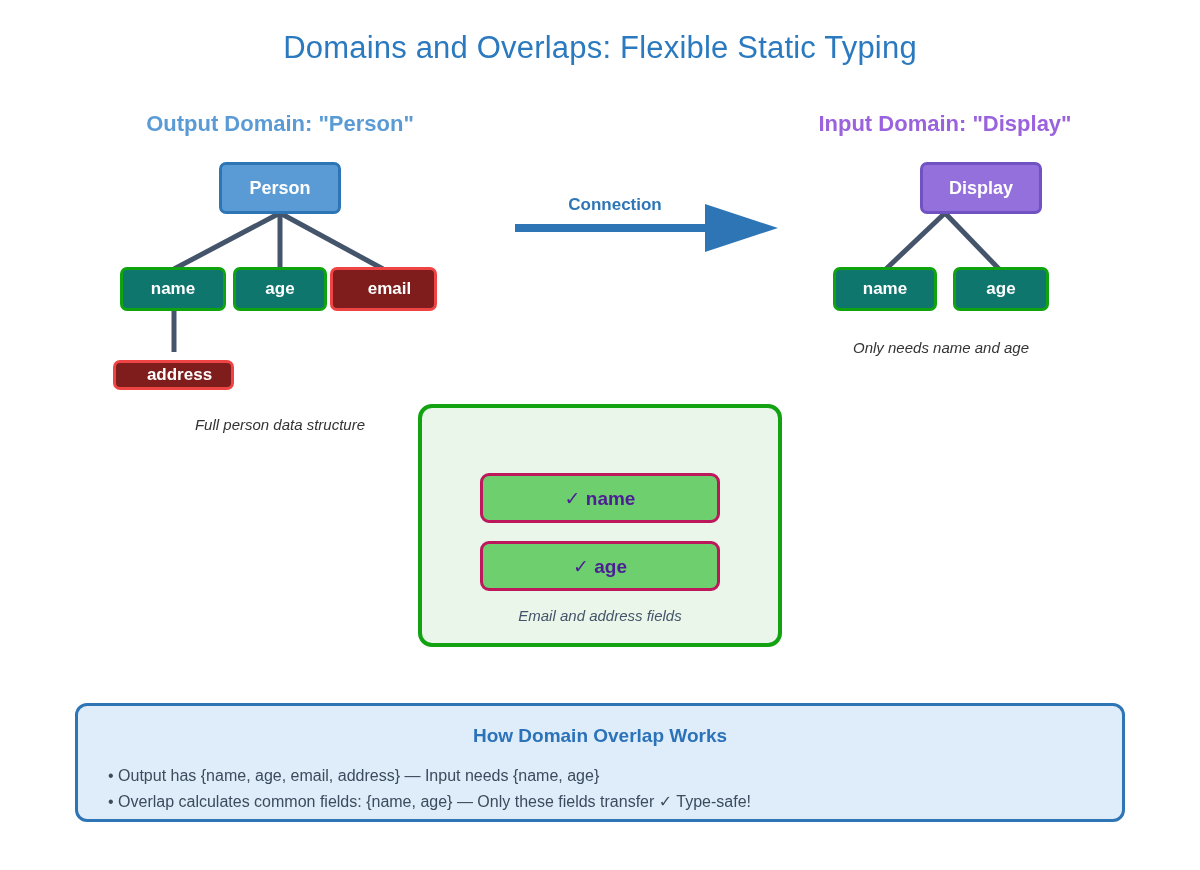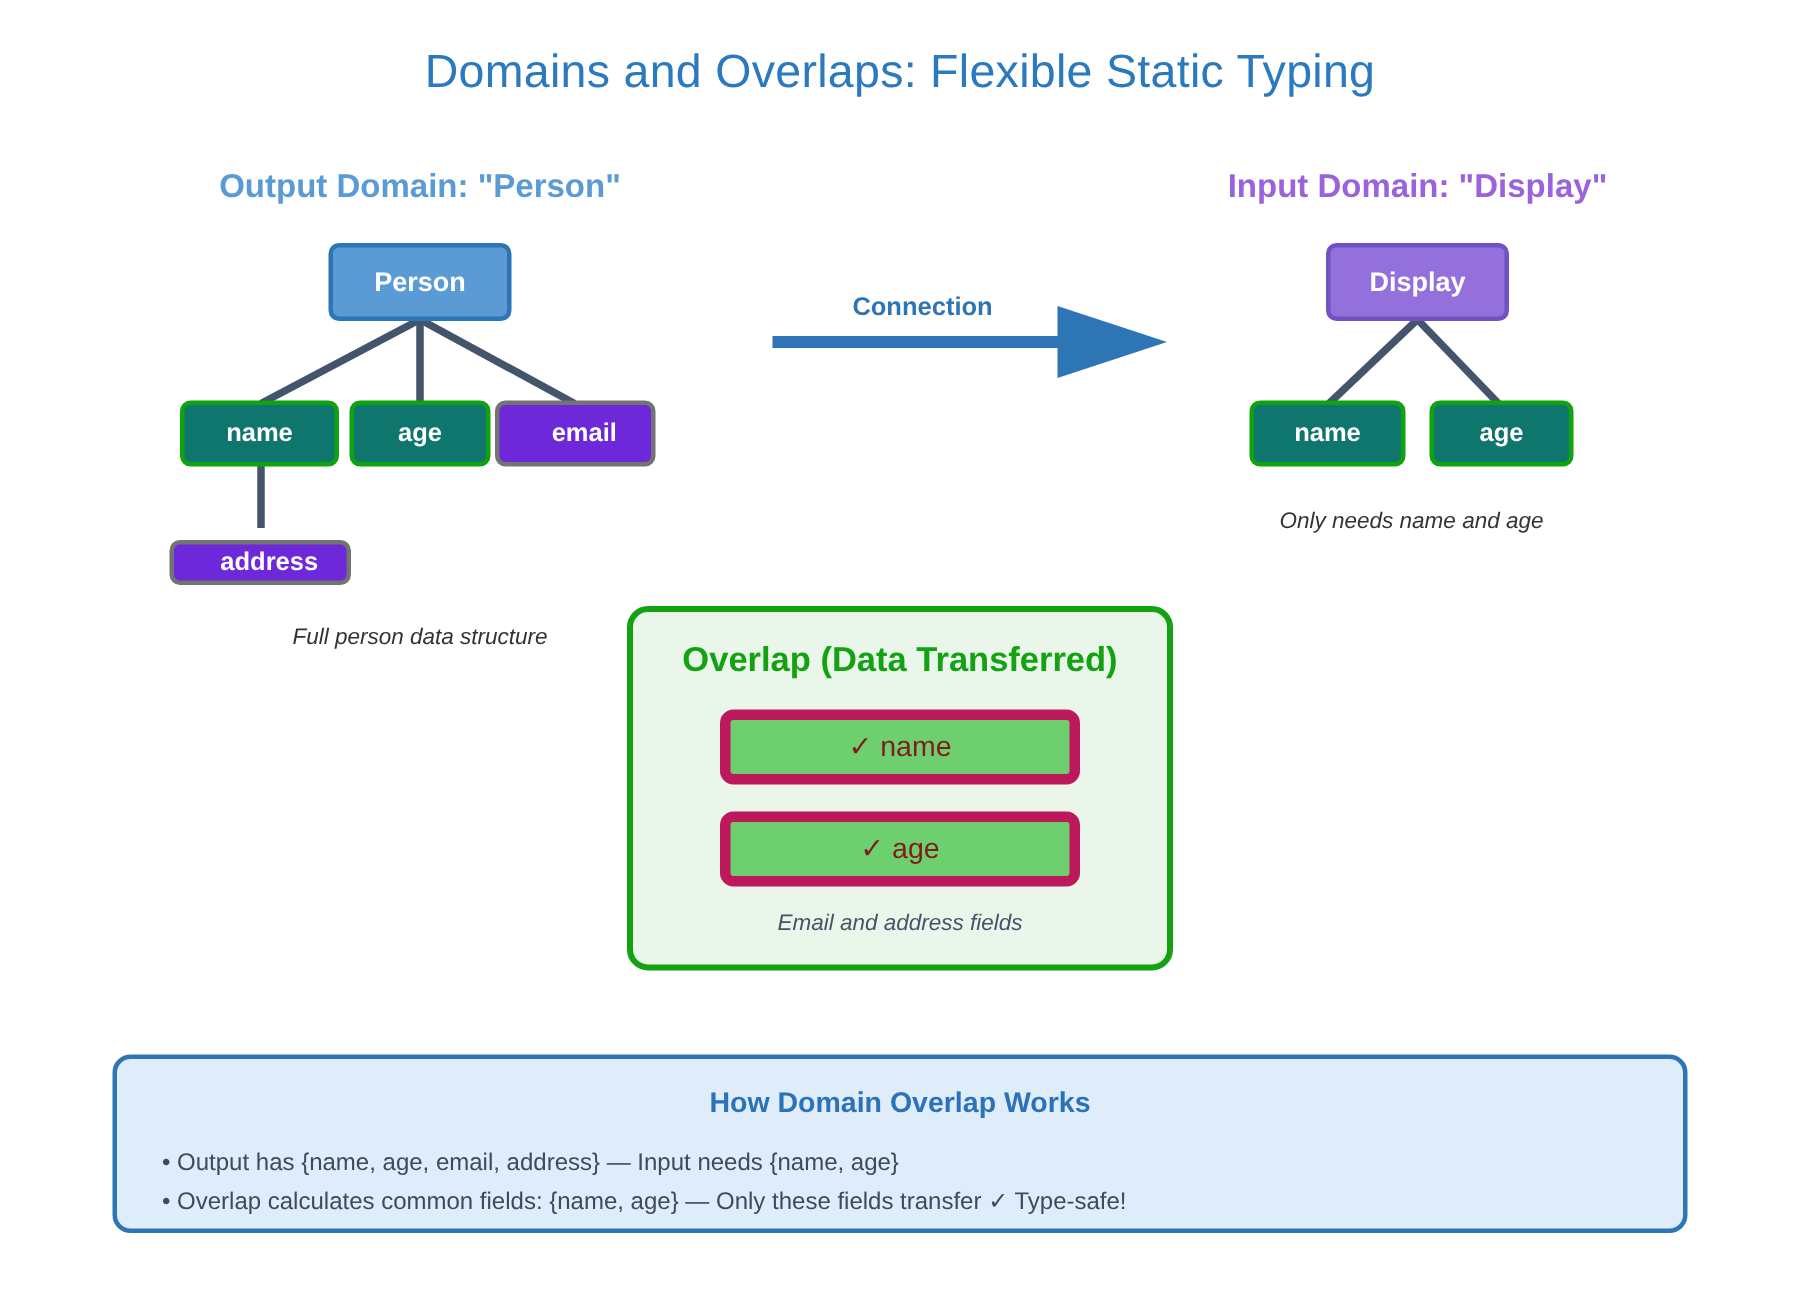--- a/index.html
+++ b/index.html
@@ -33,23 +33,23 @@
     pointer-events: none;
   }
   .node {
     position: absolute;
     display: flex; align-items: center; justify-content: center;
     box-sizing: border-box;
     color: #ffffff; font-weight: bold;
     border-radius: 7px;
   }
   .node-blue   { background: #5B9BD5; border: 3px solid #2E75B6; }
-  .node-purple { background: #9370DB; border: 3px solid #7052C2; }
+  .node-purple { background: #9370DB; border: 3px solid #7052C2; margin-left: 36px; }
   .node-green  { background: #0f766e; border: 3px solid #0FA30F; }
-  .node-orange { background: #6d28d9; border: 3px solid #737373; padding-left: 12px; }
+  .node-orange { background: #7f1d1d; border: 3px solid #ef4444; padding-left: 12px; }
   .root-node { font-size: 18px; }
   .leaf-node { font-size: 17px; }
   .caption {
     position: absolute;
     font-style: italic;
     font-size: 15px;
     color: #333333;
     text-align: center;
     white-space: nowrap;
   }
@@ -75,23 +75,23 @@
     text-align: center;
     font-size: 23px; font-weight: bold;
     color: #12A212;
   }
   .overlap-item {
     position: absolute;
     left: 58px; width: 240px; height: 50px;
     box-sizing: border-box;
     display: flex; align-items: center; justify-content: center;
     background: #6ECF6E;
-    border: 7px solid #be185d;
+    border: 3px solid #be185d;
     border-radius: 9px;
-    color: #7f1d1d; font-weight: normal; font-size: 19px;
+    color: #4c1d95; font-weight: bold; font-size: 19px;
   }
   .overlap-item-0 { top: 65px; }
   .overlap-item-1 { top: 133px; }
   .overlap-caption {
     position: absolute;
     top: 199px; left: 0; width: 100%;
     text-align: center;
     font-style: italic;
     font-size: 15px;
     color: #44546A;
@@ -157,21 +157,20 @@
   <div class="node node-orange leaf-node" style="left:330px; top:267px; width:107px; height:44px;">email</div>
   <div class="node node-orange leaf-node" style="left:113px; top:360px; width:121px; height:30px;">address</div>
   <div class="caption" style="left:130px; top:416px; width:300px;">Full person data structure</div>
 
   <div class="node node-purple root-node" style="left:884px; top:162px; width:122px; height:52px;">Display</div>
   <div class="node node-green leaf-node" style="left:833px; top:267px; width:104px; height:44px;">name</div>
   <div class="node node-green leaf-node" style="left:953px; top:267px; width:96px; height:44px;">age</div>
   <div class="caption" style="left:791px; top:339px; width:300px;">Only needs name and age</div>
 
   <div class="overlap-panel">
-    <div class="overlap-title">Overlap (Data Transferred)</div>
     <div class="overlap-item overlap-item-0">✓  name</div>
     <div class="overlap-item overlap-item-1">✓  age</div>
     <div class="overlap-caption">Email and address fields</div>
   </div>
 
   <div class="explainer-panel">
     <div class="explainer-title">How Domain Overlap Works</div>
     <div class="explainer-bullets">
       <div class="explainer-bullet">• Output has {name, age, email, address} — Input needs {name, age}</div>
       <div class="explainer-bullet">• Overlap calculates common fields: {name, age} — Only these fields transfer ✓  Type-safe!</div>

